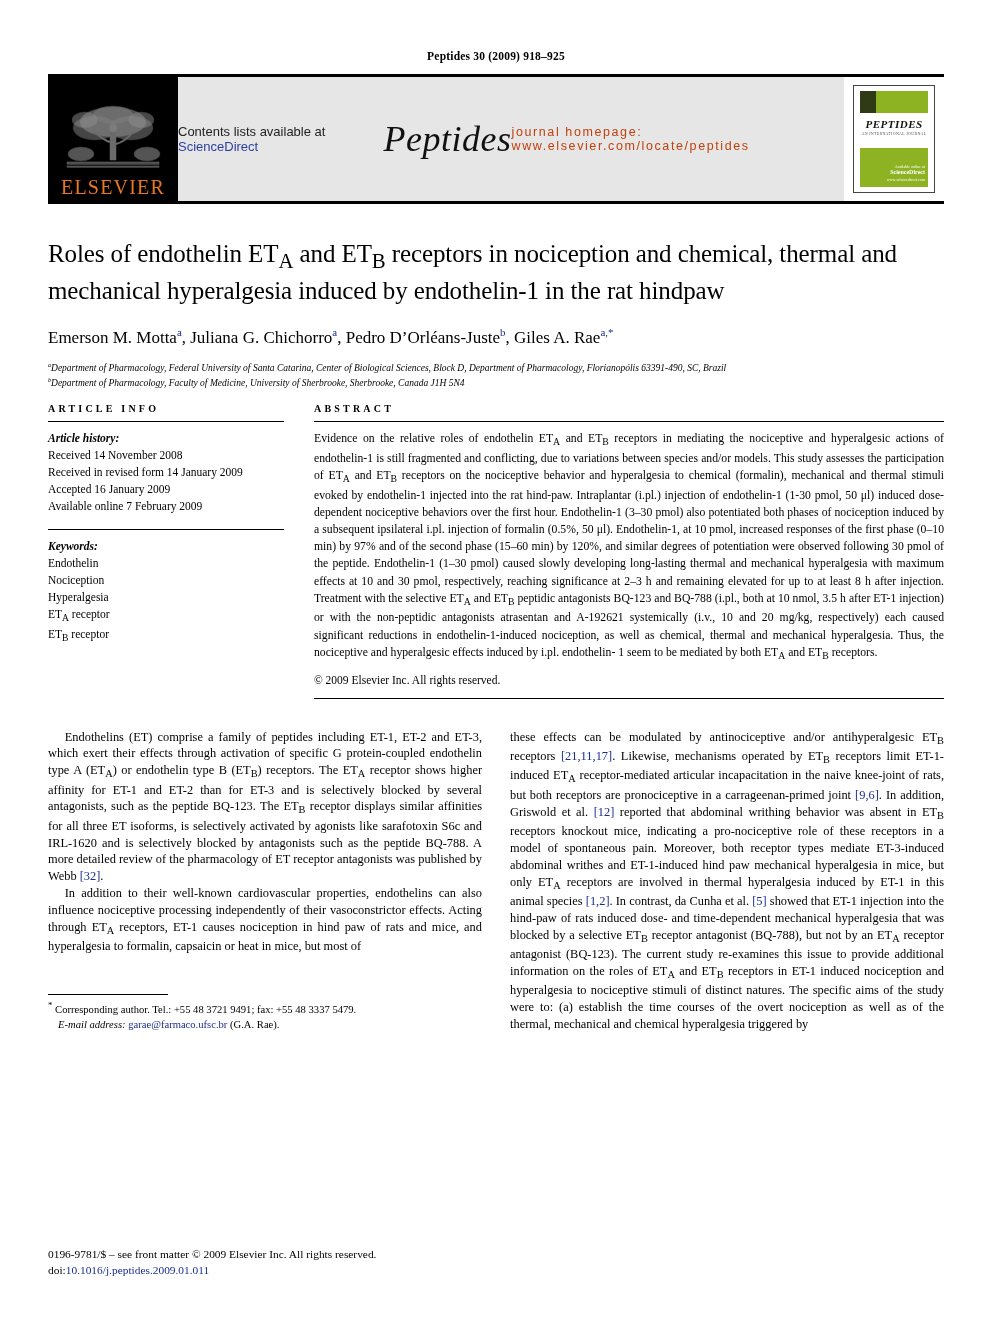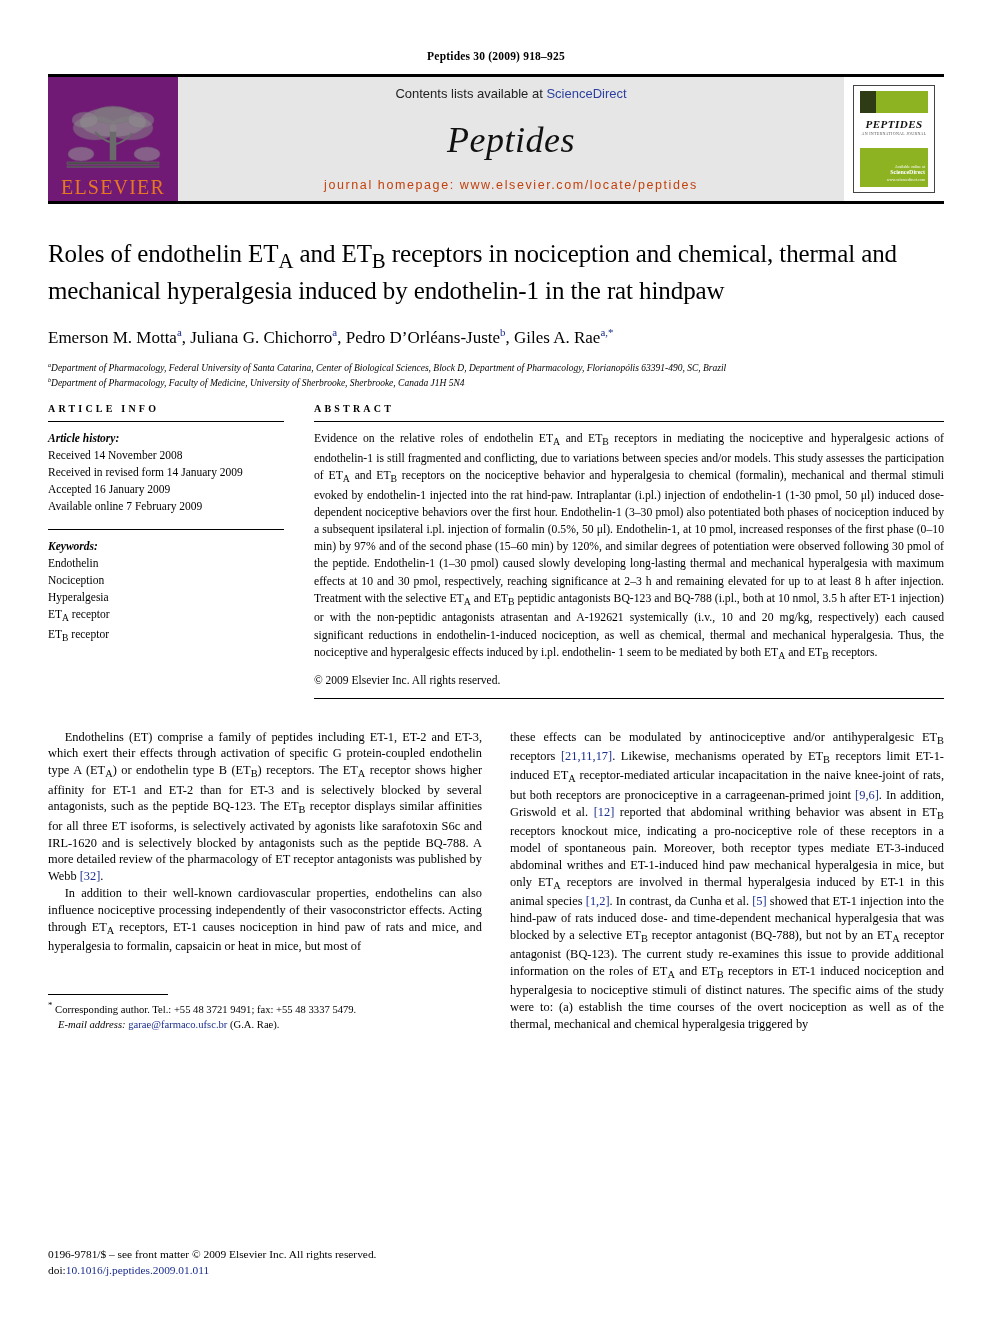--- a/index.html
+++ b/index.html
@@ -45,37 +45,37 @@
   }
   .elsevier-logo {
     width: 130px;
     flex: 0 0 130px;
     display: flex;
     flex-direction: column;
     align-items: center;
     justify-content: flex-end;
     padding-bottom: 4px;
     box-sizing: border-box;
-    background: #701a75;
+    background: #000000;
   }
   .tree-svg { display:block; }
   .elsevier-word {
     font-family: "Liberation Serif", serif;
     font-size: 20px;
     letter-spacing: 1.2px;
     color: #E87722;
     line-height: 1;
     margin-top: 1px;
     font-weight: 400;
   }
   .journal-band {
     flex: 1 1 auto;
     background: #e6e6e6;
     display: flex;
-    flex-direction: column;
+    flex-direction: row;
     justify-content: space-between;
     align-items: center;
     padding: 9px 0 9px 0;
     box-sizing: border-box;
   }
   .contents-line {
     font-family: "Liberation Sans", sans-serif;
     font-size: 13px;
     color: #222;
   }

